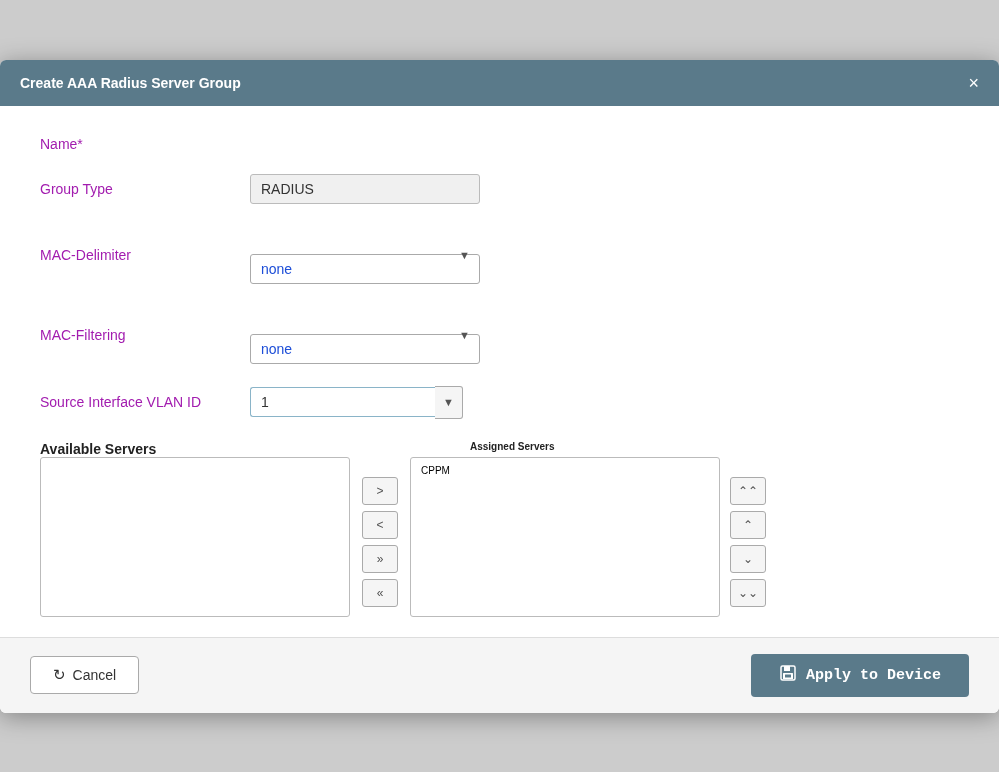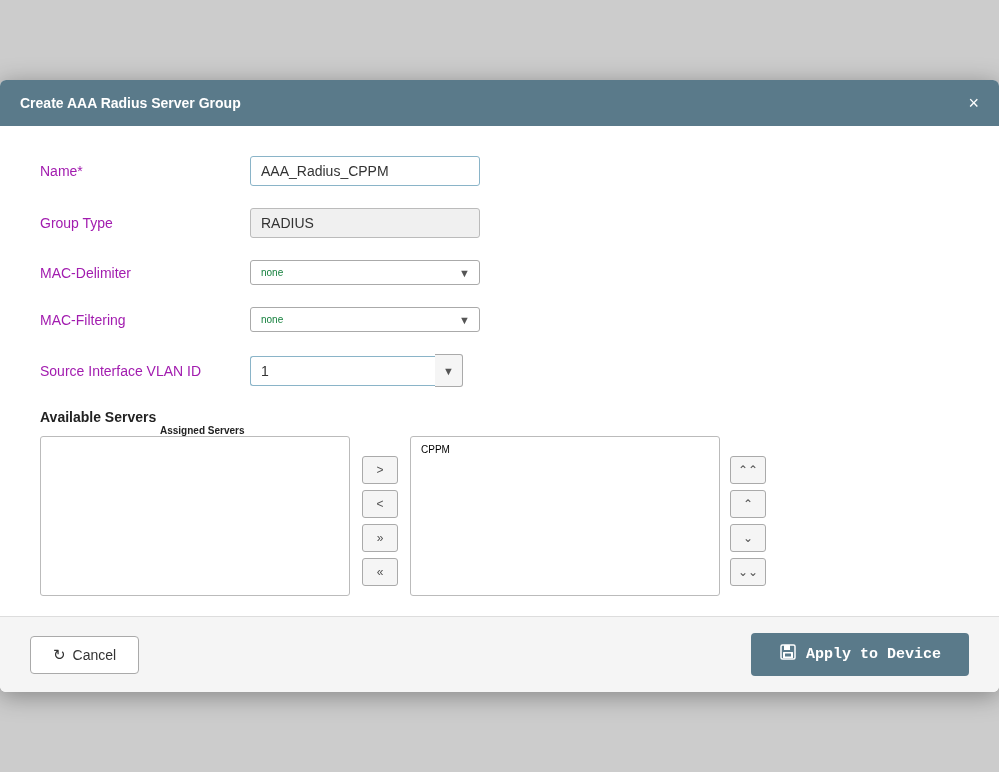--- a/index.html
+++ b/index.html
@@ -72,26 +72,27 @@
     .form-select-wrapper {
       position: relative;
       display: inline-block;
     }
     .form-select {
       appearance: none;
       -webkit-appearance: none;
       border: 1.5px solid #aaa;
       border-radius: 3px;
       padding: 6px 32px 6px 10px;
-      font-size: 10px;
+      font-size: 14px;
       background: #fff;
-      color: #15803d;
+      color: #1d4ed8;
       cursor: pointer;
       outline: none;
       width: 230px;
+      margin-top: 28px;
     }
     .select-arrow {
       position: absolute;
       right: 10px;
       top: 50%;
       transform: translateY(-50%);
       pointer-events: none;
       font-size: 11px;
       color: #555;
     }
@@ -117,21 +118,20 @@
       height: 33px;
       display: flex;
       align-items: center;
     }
 
     .servers-section {
       margin-top: 10px;
     }
     .servers-headers {
       display: flex;
-      flex-direction: column;
     }
     .servers-header-available {
       width: 310px;
       font-weight: 700;
       color: #222;
       font-size: 14px;
     }
     .servers-header-assigned {
       margin-left: 120px;
       font-weight: 700;
@@ -243,21 +243,20 @@
 
   <div class="dialog-header">
     <span class="dialog-header-title">Create AAA Radius Server Group</span>
     <button class="dialog-close-btn">×</button>
   </div>
 
   <div class="dialog-body">
 
     <div class="form-row">
       <span class="form-label">Name*</span>
-      <input class="form-input form-input-text" type="text" value="AAA_Radius_CPPM" style="">
     </div>
 
     <div class="form-row">
       <span class="form-label">Group Type</span>
       <input class="form-input form-input-readonly" type="text" value="RADIUS" readonly="" style="">
     </div>
 
     <div class="form-row">
       <span class="form-label">MAC-Delimiter</span>
       <div class="form-select-wrapper">

